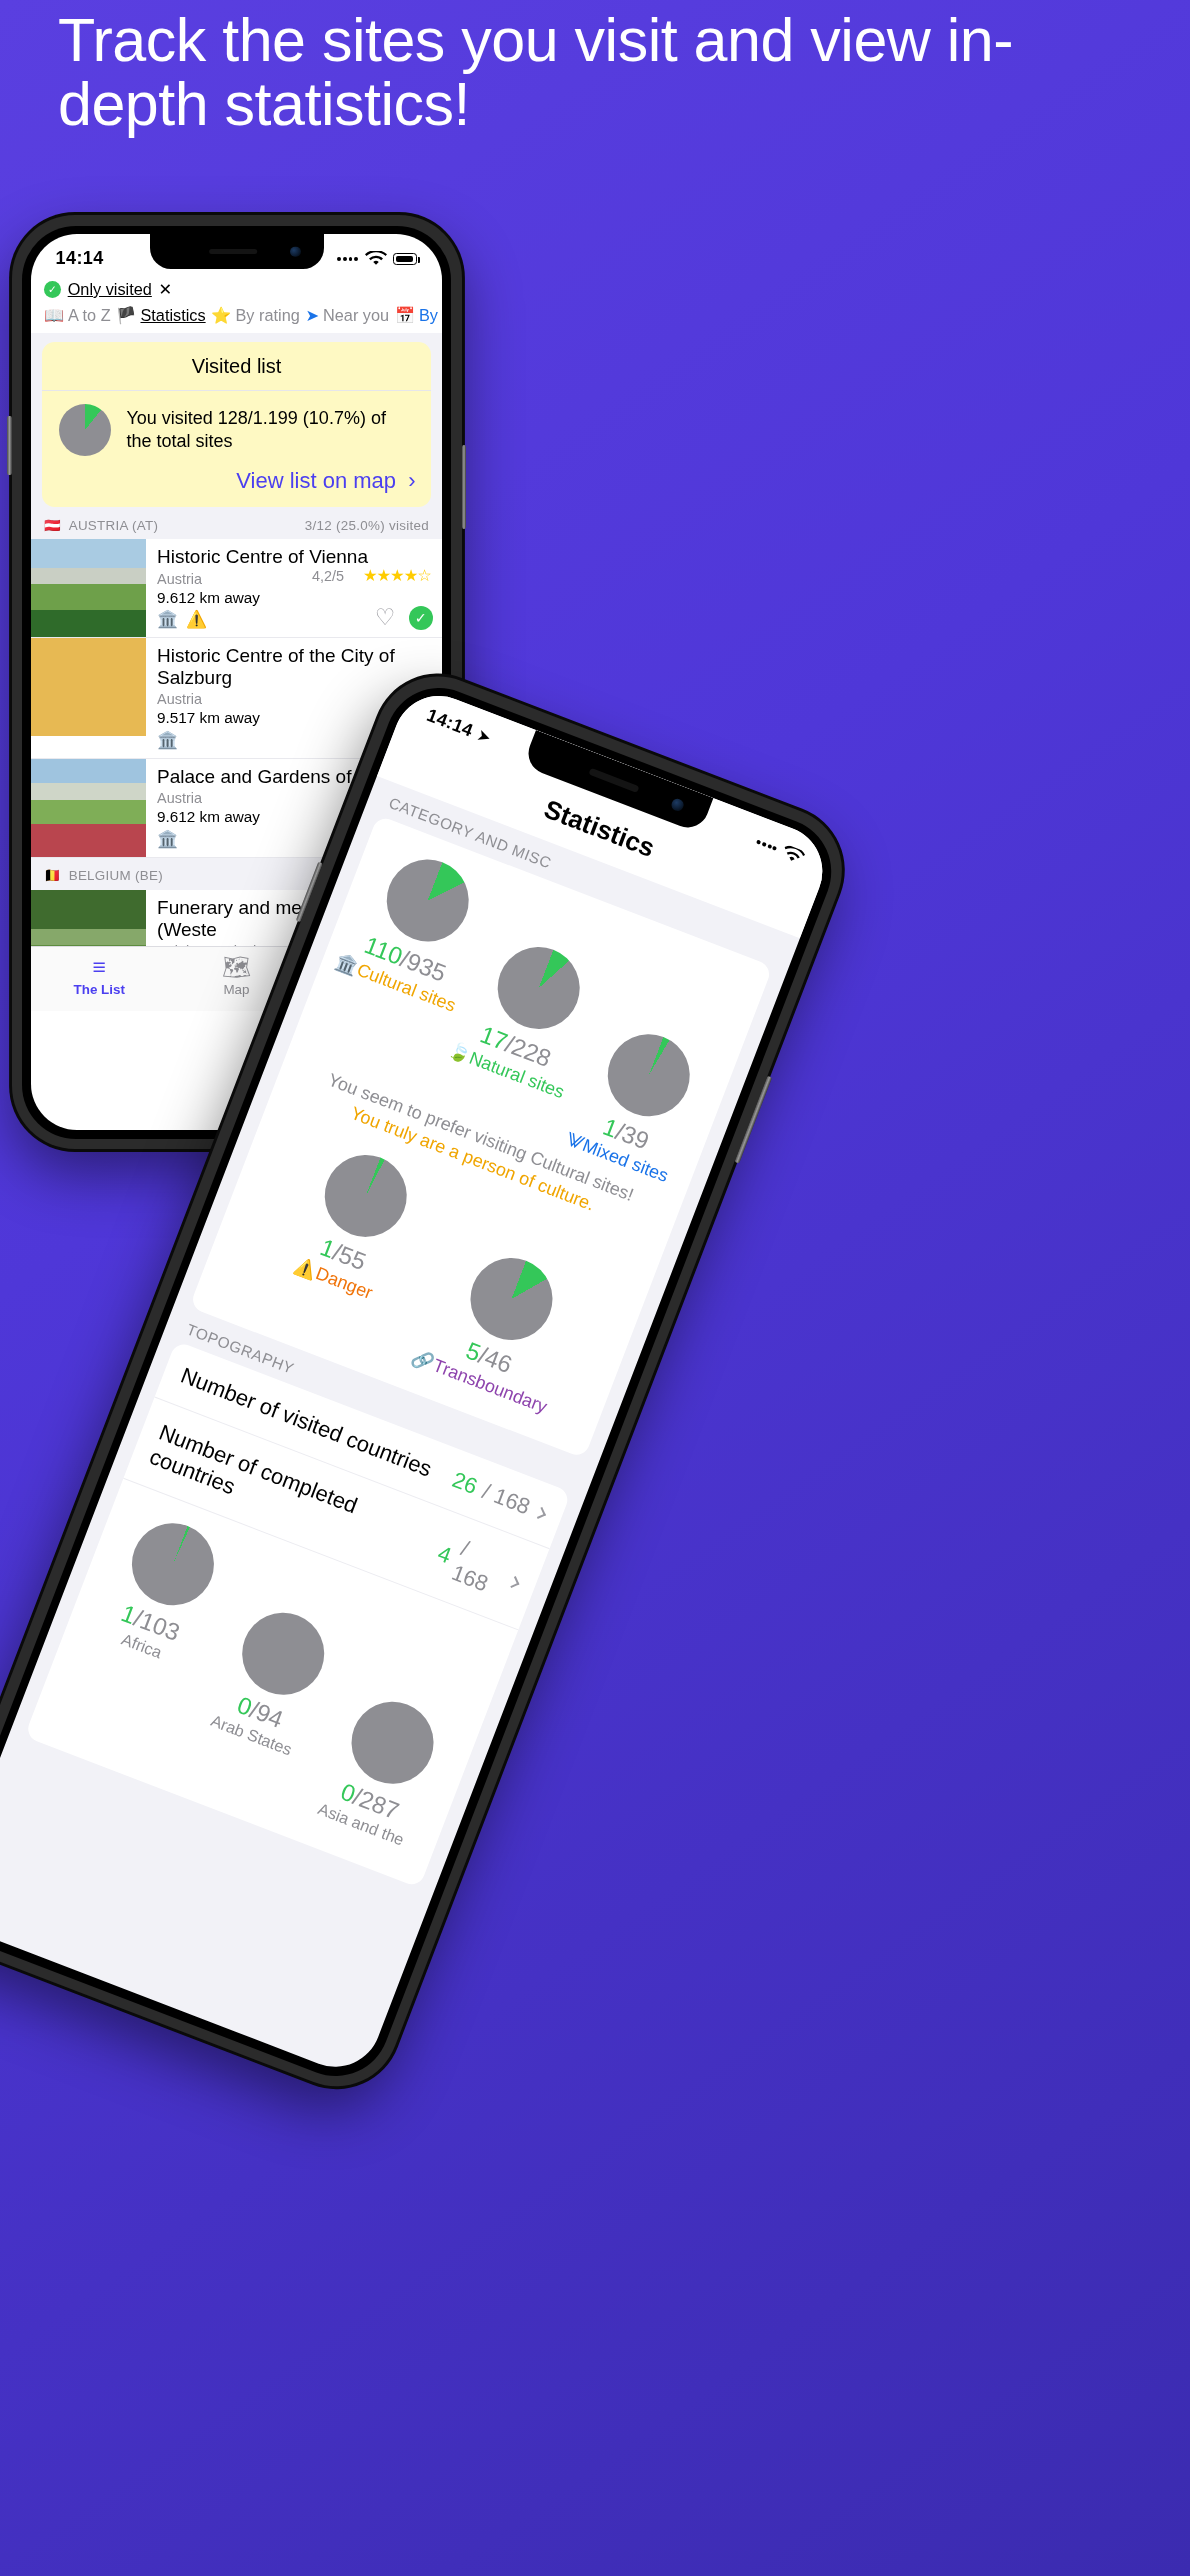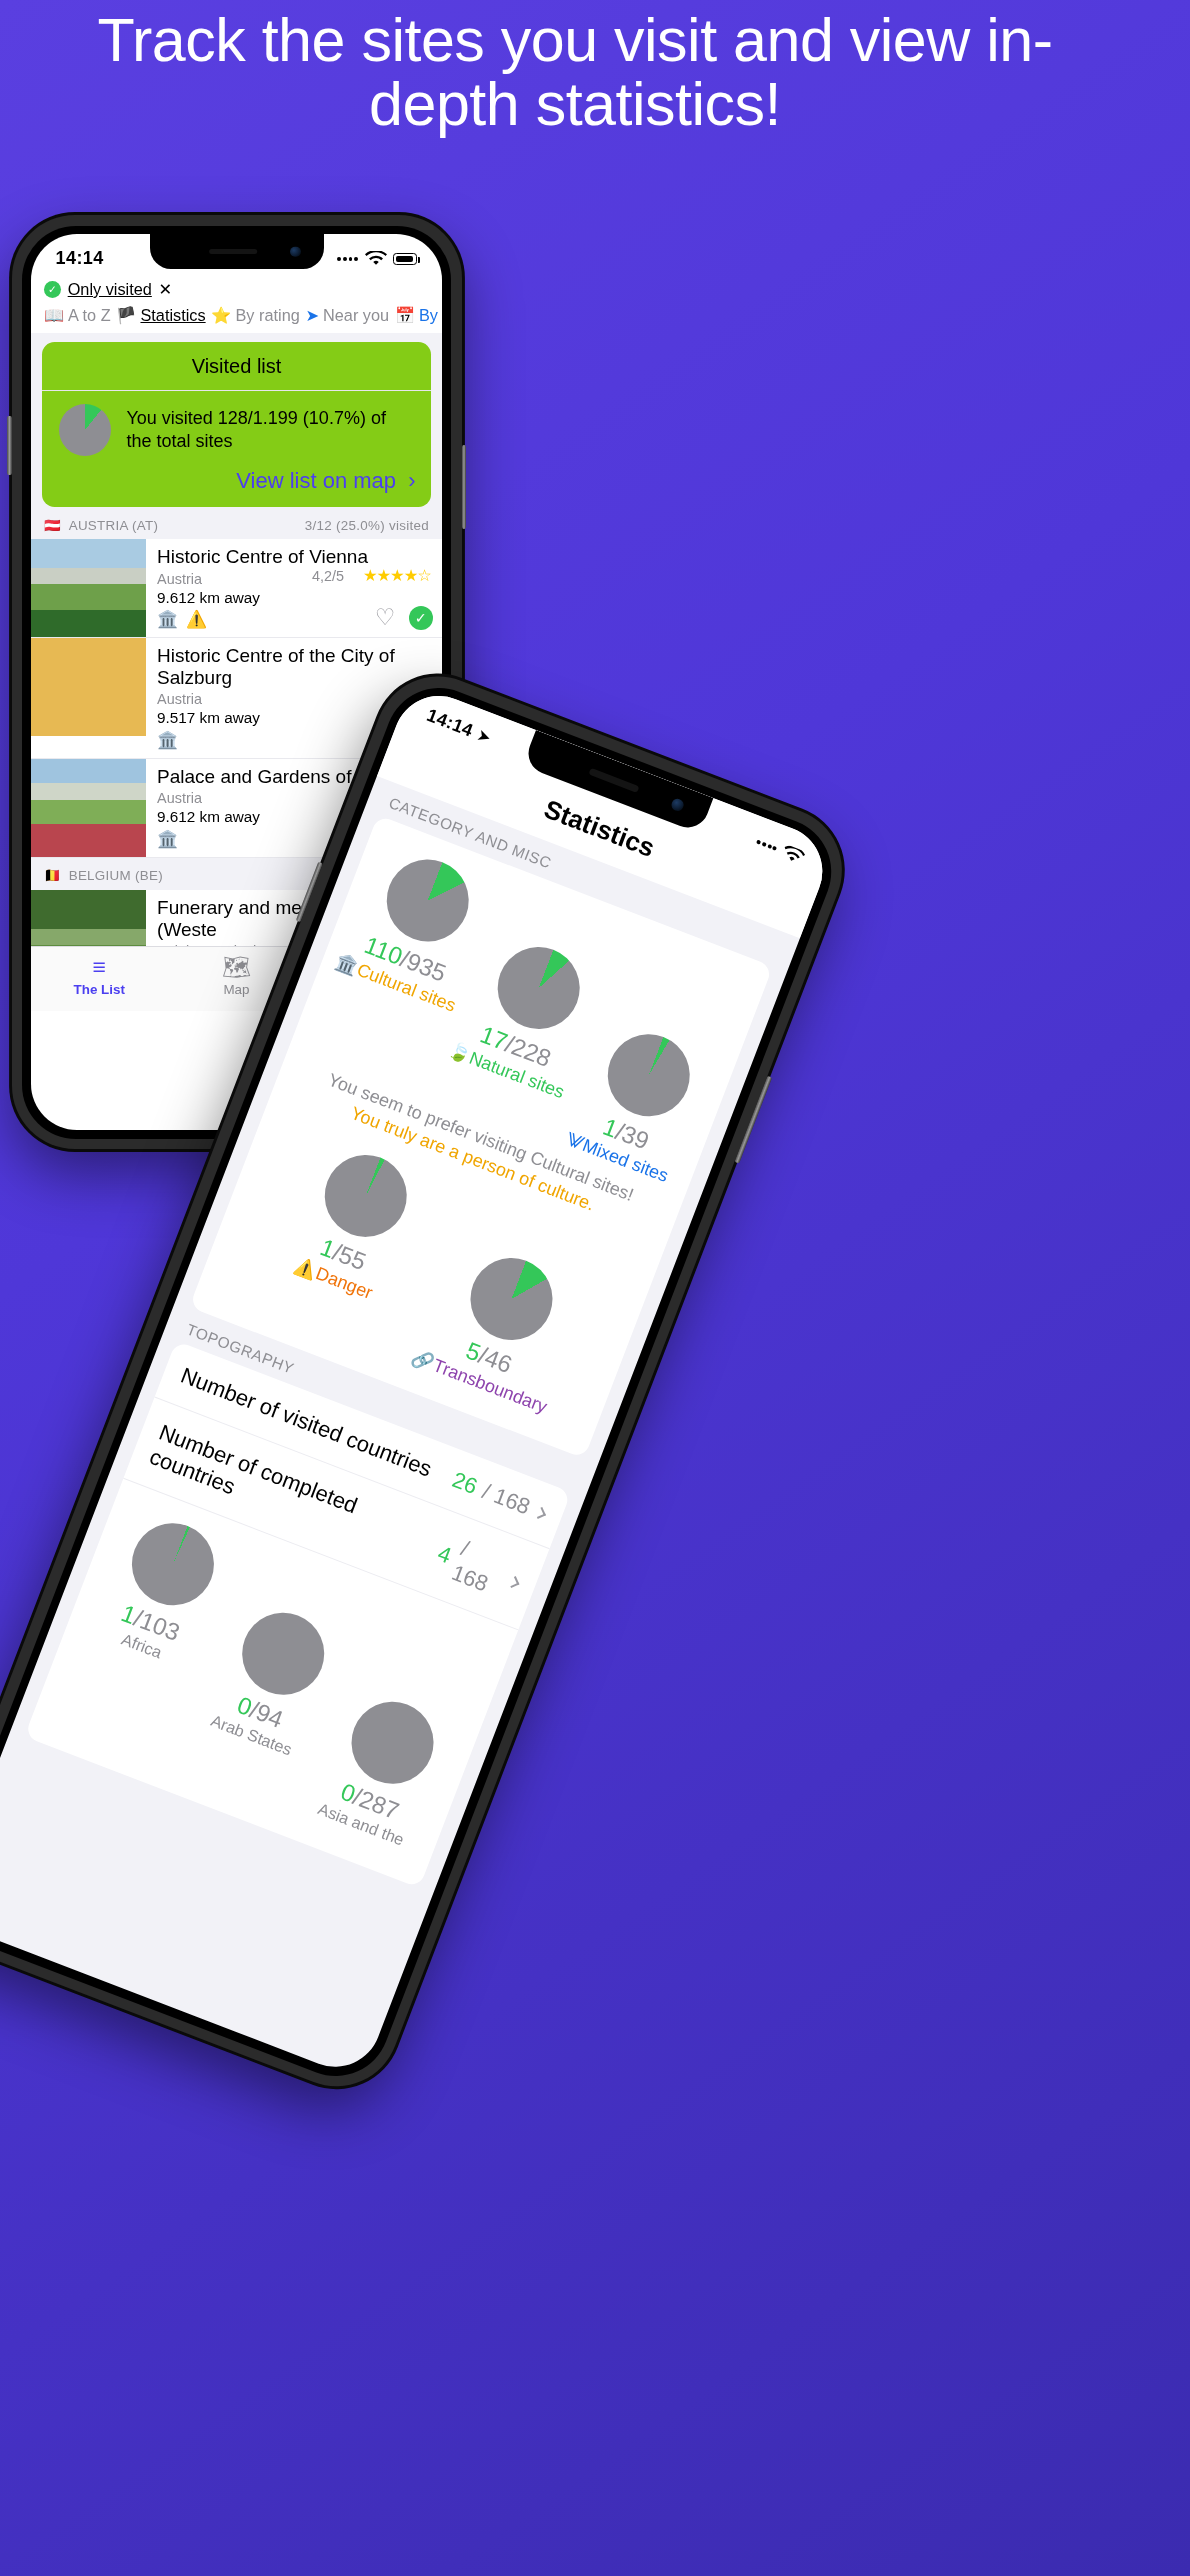--- a/index.html
+++ b/index.html
@@ -6,21 +6,21 @@
   html,body { width:1190px; height:2576px; overflow:hidden; }
   body {
     font-family:"Liberation Sans", sans-serif;
     background:linear-gradient(145deg,#5a3fe0 0%,#4f37d8 38%,#3b2bb0 100%);
     position:relative;
   }
 
   
   .headline{
     position:absolute; top:7.7px; left:0; width:1150px;
-    text-align:center; color:#fff;
+    text-align:left; color:#fff;
     font-size:61px; line-height:1.05; font-weight:400;
     letter-spacing:-0.5px;
     padding:0 58px;
   }
 
   
   .phone{
     position:absolute;
     background:#2b2b2b;
     border-radius:63px;
@@ -89,21 +89,21 @@
   .navicon{ color:#4b3ff0; font-size:21px; flex:none;}
 
   .chiprow{ display:flex; align-items:center; gap:6.7px; padding:1.9px 13.4px 4.8px 13.4px; font-size:16.3px;}
   .greencheck{ width:17px;height:17px;border-radius:50%;background:#34c759;color:#fff;font-size:10.5px;display:flex;align-items:center;justify-content:center;flex:none;}
   .u{ text-decoration:underline; color:#000;}
   .sortrow{ display:flex; align-items:center; gap:5.8px; padding:1.9px 13.4px 8.6px 13.4px; font-size:16.3px; color:#8e8e93; white-space:nowrap; overflow:hidden;}
   .sortrow .it{ display:flex;align-items:center;gap:3.8px;}
   .sortrow .sel{ color:#000; text-decoration:underline;}
 
   .content{ background:#f2f2f7; height:613px; overflow:hidden; position:relative;}
-  .card{ background:#84cc16; border-radius:12.5px; margin:8.6px 11.5px 0 11.5px; }
+  .card{ background:#fef9c3; border-radius:12.5px; margin:8.6px 11.5px 0 11.5px; }
   .card-title{ text-align:center; font-size:20px; padding:13.4px 0 11.5px; border-bottom:1px solid #e6e6eb;}
   .card-body{ display:flex; align-items:center; gap:15.3px; padding:13.4px 15.3px 9.6px 17px;}
   .pie{ width:52px;height:52px;border-radius:50%;flex:none;}
   .card-text{ font-size:18px; line-height:1.3;}
   .card-link{ text-align:right; padding:1.9px 15.3px 13.4px; color:#4b3ff0; font-size:22px;}
 
   .secthead{ display:flex; align-items:center; gap:7.7px; padding:10.5px 13.4px 6.7px; font-size:13.4px; color:#8e8e93; letter-spacing:0.3px;}
   .secthead .right{ margin-left:auto; }
 
   .row{ display:flex; gap:11.5px; background:#fff; padding:0 0 0 0; border-bottom:1px solid #e9e9ee; }

